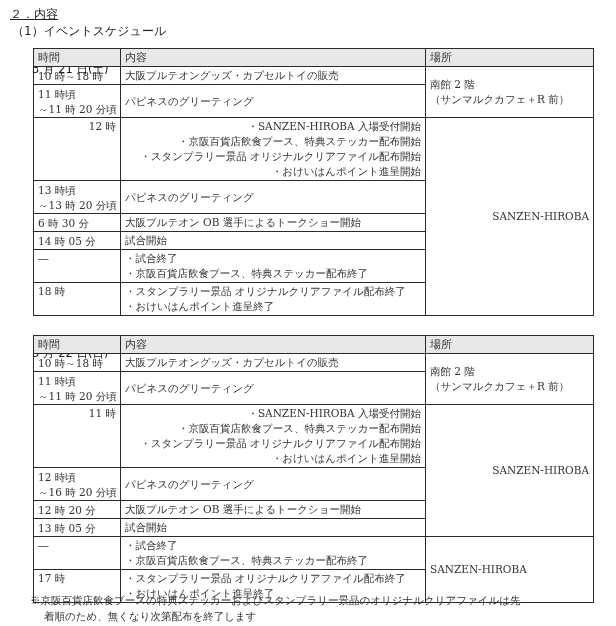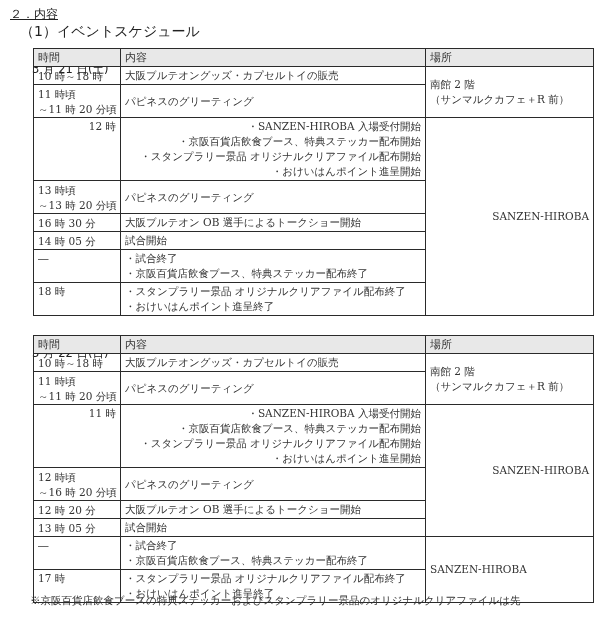--- a/index.html
+++ b/index.html
@@ -7,23 +7,23 @@
     width: 616px; height: 626px; position: relative; overflow: hidden;
     font-family: "DejaVu Serif", "Liberation Serif", serif;
     color: #333333;
   }
   .h-section {
     position: absolute; left: 10px; top: 6px;
     font-family: "DejaVu Sans", "Liberation Sans", sans-serif;
     font-size: 12px; color: #222; text-decoration: underline;
   }
   .h-sub {
-    position: absolute; left: 20px; top: 23px;
-    font-family: "DejaVu Sans", "Liberation Sans", sans-serif;
-    font-size: 14px; color: #222;
+    position: absolute; left: 12px; top: 23px;
+    font-family: "DejaVu Sans", "Liberation Sans", sans-serif;
+    font-size: 12px; color: #222;
   }
   .date-label {
     position: absolute; left: 32px;
     font-family: "DejaVu Sans", "Liberation Sans", sans-serif;
     font-size: 11.5px; color: #222; margin-top: 24px;
   }
   table.sched {
     position: absolute; left: 33px;
     border-collapse: collapse;
     width: 560px;
@@ -123,21 +123,21 @@
         <td class="time mid">
           <span class="bullet-line">13 時頃</span>
           <span class="bullet-line">～13 時 20 分頃</span>
         </td>
         <td>
           <span class="bullet-line">パピネスのグリーティング</span>
         </td>
       </tr>
       <tr class="r1">
         <td class="time mid">
-          <span class="bullet-line">16 時 30 分</span>
+          <span class="bullet-line">6 時 30 分</span>
         </td>
         <td>
           <span class="bullet-line">大阪ブルテオン OB 選手によるトークショー開始</span>
         </td>
       </tr>
       <tr class="r1">
         <td class="time mid">
           <span class="bullet-line">14 時 05 分</span>
         </td>
         <td>
@@ -259,13 +259,14 @@
         <td>
           <span class="bullet-line">・スタンプラリー景品 オリジナルクリアファイル配布終了</span>
           <span class="bullet-line">・おけいはんポイント進呈終了</span>
         </td>
       </tr>
     </tbody>
 </table>
 
 <div class="footnote">
   <span>※京阪百貨店飲食ブースの特典ステッカーおよびスタンプラリー景品のオリジナルクリアファイルは先</span>
+  <span class="indent">着順のため、無くなり次第配布を終了します</span>
 </div>
 
 </body></html>

